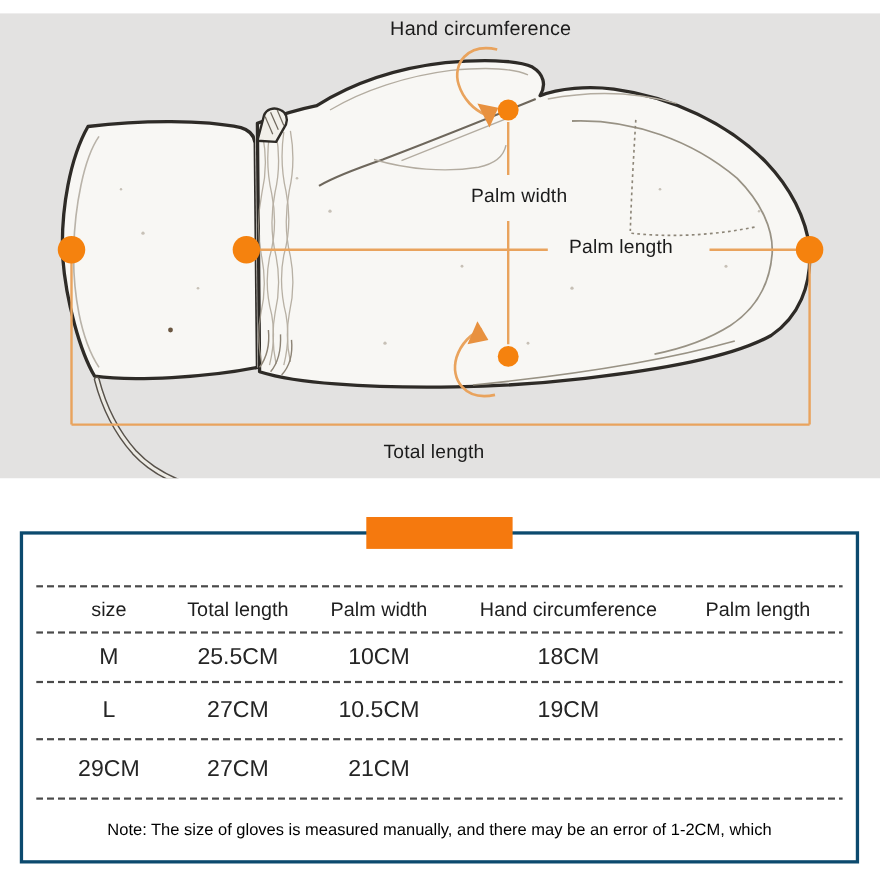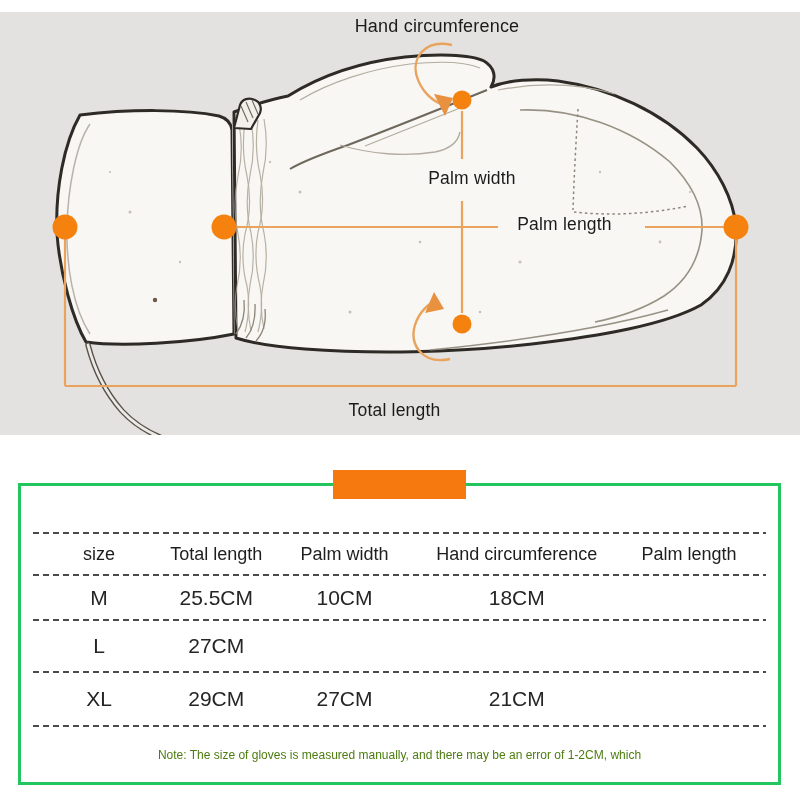--- a/index.html
+++ b/index.html
@@ -16,41 +16,41 @@
   }
   .dlabel.hand{left:322px;top:4px;width:230px;font-size:18px;}
   .dlabel.pwidth{left:398px;top:156px;width:148px;}
   .dlabel.plength{left:492px;top:202px;width:145px;}
   .dlabel.tlength{left:312px;top:388px;width:165px;}
   
   .table-section{position:absolute;left:0;top:423px;width:800px;height:377px;background:#ffffff;}
   .accent-bar{position:absolute;left:333px;top:35px;width:133px;height:29px;background:#f5790e;z-index:2;}
   .tbox{
     position:absolute;left:18px;top:48px;width:763px;height:302px;
-    border:3px solid #22c55e;box-sizing:border-box;background:#ffffff;
+    border:3px solid #0c4a6e;box-sizing:border-box;background:#ffffff;
     display:flex;flex-direction:column;
   }
   .spacer{height:46px;}
   .dash{
     height:2px;margin:0 12px;flex:none;
     background:repeating-linear-gradient(90deg,#4a4a4a 0 6px,transparent 6px 10px);
   }
   .trow{
     display:grid;grid-template-columns:18% 14% 21% 26% 21%;
     align-items:center;margin:0 12px;flex:none;
   }
   .trow .cell{text-align:center;color:#252525;font-size:21px;white-space:nowrap;}
   .trow.thead .cell{font-size:18px;color:#1e1e1e;}
   .thead{height:40px;}
   .row-m{height:43px;}
   .row-l{height:50px;}
   .row-xl{height:52px;}
   .note-area{
     flex:1;display:flex;align-items:center;justify-content:center;
-    color:#4d7c0f;font-size:12px;white-space:nowrap;
+    color:#000000;font-size:15px;white-space:nowrap;
   }
 </style>
 </head>
 <body>
 
 <div class="stage">
 
   <section class="diagram">
     <svg width="800" height="423" viewBox="0 0 800 423">
 
@@ -152,24 +152,25 @@
       <div class="trow row-m">
         <div class="cell">M</div>
         <div class="cell">25.5CM</div>
         <div class="cell">10CM</div>
         <div class="cell">18CM</div>
       </div>
       <div class="dash"></div>
       <div class="trow row-l">
         <div class="cell">L</div>
         <div class="cell">27CM</div>
+        <div class="cell">10.5CM</div>
+        <div class="cell">19CM</div>
       </div>
       <div class="dash"></div>
       <div class="trow row-xl">
-        <div class="cell">XL</div>
         <div class="cell">29CM</div>
         <div class="cell">27CM</div>
         <div class="cell">21CM</div>
       </div>
       <div class="dash"></div>
       <div class="note-area">Note: The size of gloves is measured manually, and there may be an error of 1-2CM, which</div>
     </div>
   </section>
 
 </div>

